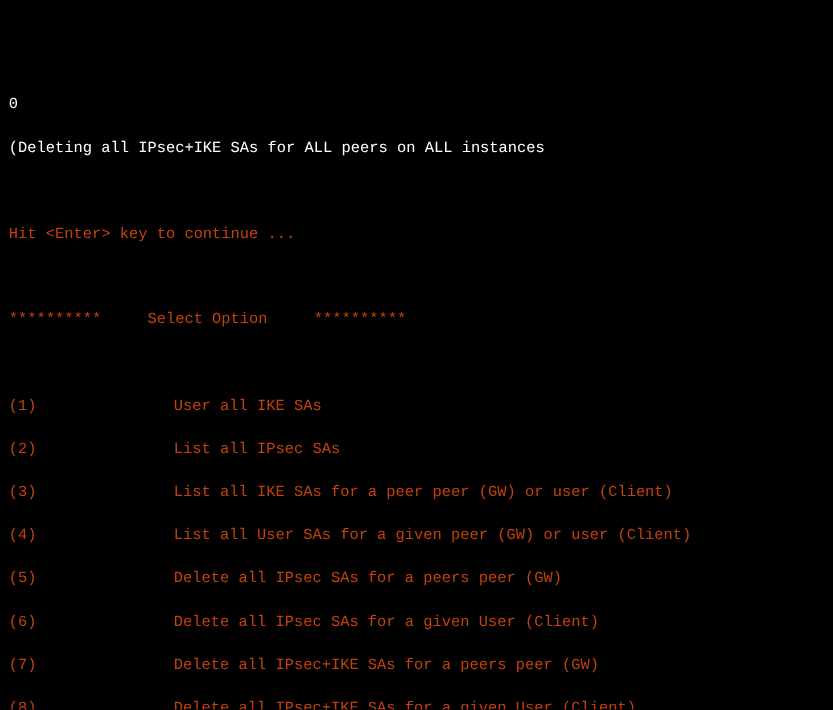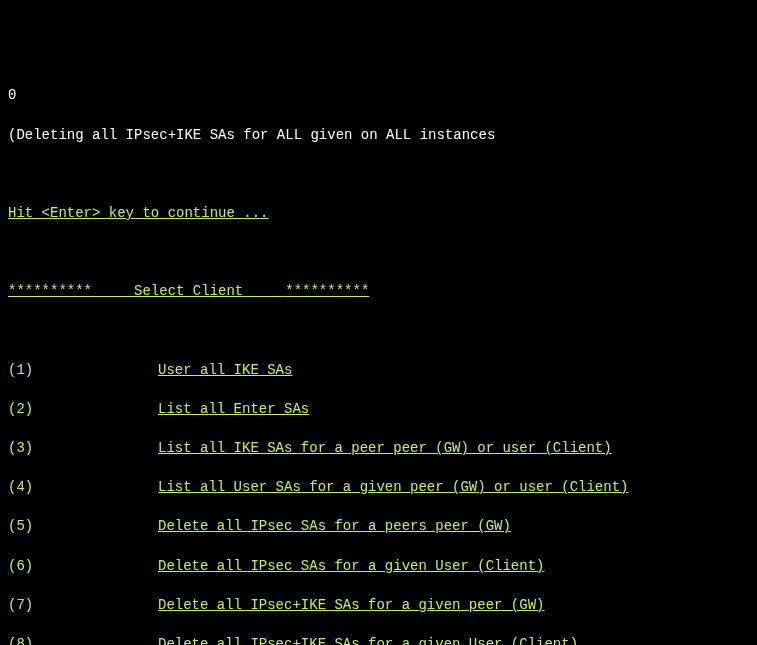--- a/index.html
+++ b/index.html
@@ -12,53 +12,52 @@
       color: #ffffff;
       font-family: 'Consolas', 'Courier New', monospace;
       font-size: 14px;
       line-height: 1.4;
       padding: 8px;
       width: 757px;
       height: 645px;
       white-space: pre;
     }
     .green {
-      color: #bef264;
-      text-decoration: underline;
+      color: #c2410c;
     }
     .line {
       min-height: 1.4em;
     }
     .menu-item {
       display: block;
     }
     .menu-num {
       display: inline-block;
       width: 150px;
     }
   </style>
 </head>
 <body>
 
 
 
 <div class="line">0</div>
-<div class="line">(Deleting all IPsec+IKE SAs for ALL given on ALL instances</div>
+<div class="line">(Deleting all IPsec+IKE SAs for ALL peers on ALL instances</div>
 <div class="line"> </div>
 <div class="line green">Hit &lt;Enter&gt; key to continue ...</div>
 <div class="line"> </div>
-<div class="line green"><span>**********</span>     <span>Select Client</span>     <span>**********</span></div>
+<div class="line green"><span>**********</span>     <span>Select Option</span>     <span>**********</span></div>
 <div class="line"> </div>
 <div class="menu-item green"><span class="menu-num">(1)</span><span>User all IKE SAs</span></div>
-<div class="menu-item green"><span class="menu-num">(2)</span><span>List all Enter SAs</span></div>
+<div class="menu-item green"><span class="menu-num">(2)</span><span>List all IPsec SAs</span></div>
 <div class="menu-item green"><span class="menu-num">(3)</span><span>List all IKE SAs for a peer peer (GW) or user (Client)</span></div>
 <div class="menu-item green"><span class="menu-num">(4)</span><span>List all User SAs for a given peer (GW) or user (Client)</span></div>
 <div class="menu-item green"><span class="menu-num">(5)</span><span>Delete all IPsec SAs for a peers peer (GW)</span></div>
 <div class="menu-item green"><span class="menu-num">(6)</span><span>Delete all IPsec SAs for a given User (Client)</span></div>
-<div class="menu-item green"><span class="menu-num">(7)</span><span>Delete all IPsec+IKE SAs for a given peer (GW)</span></div>
+<div class="menu-item green"><span class="menu-num">(7)</span><span>Delete all IPsec+IKE SAs for a peers peer (GW)</span></div>
 <div class="menu-item green"><span class="menu-num">(8)</span><span>Delete all IPsec+IKE SAs for a given User (Client)</span></div>
 
 
 
 
 
 
 
 
 

